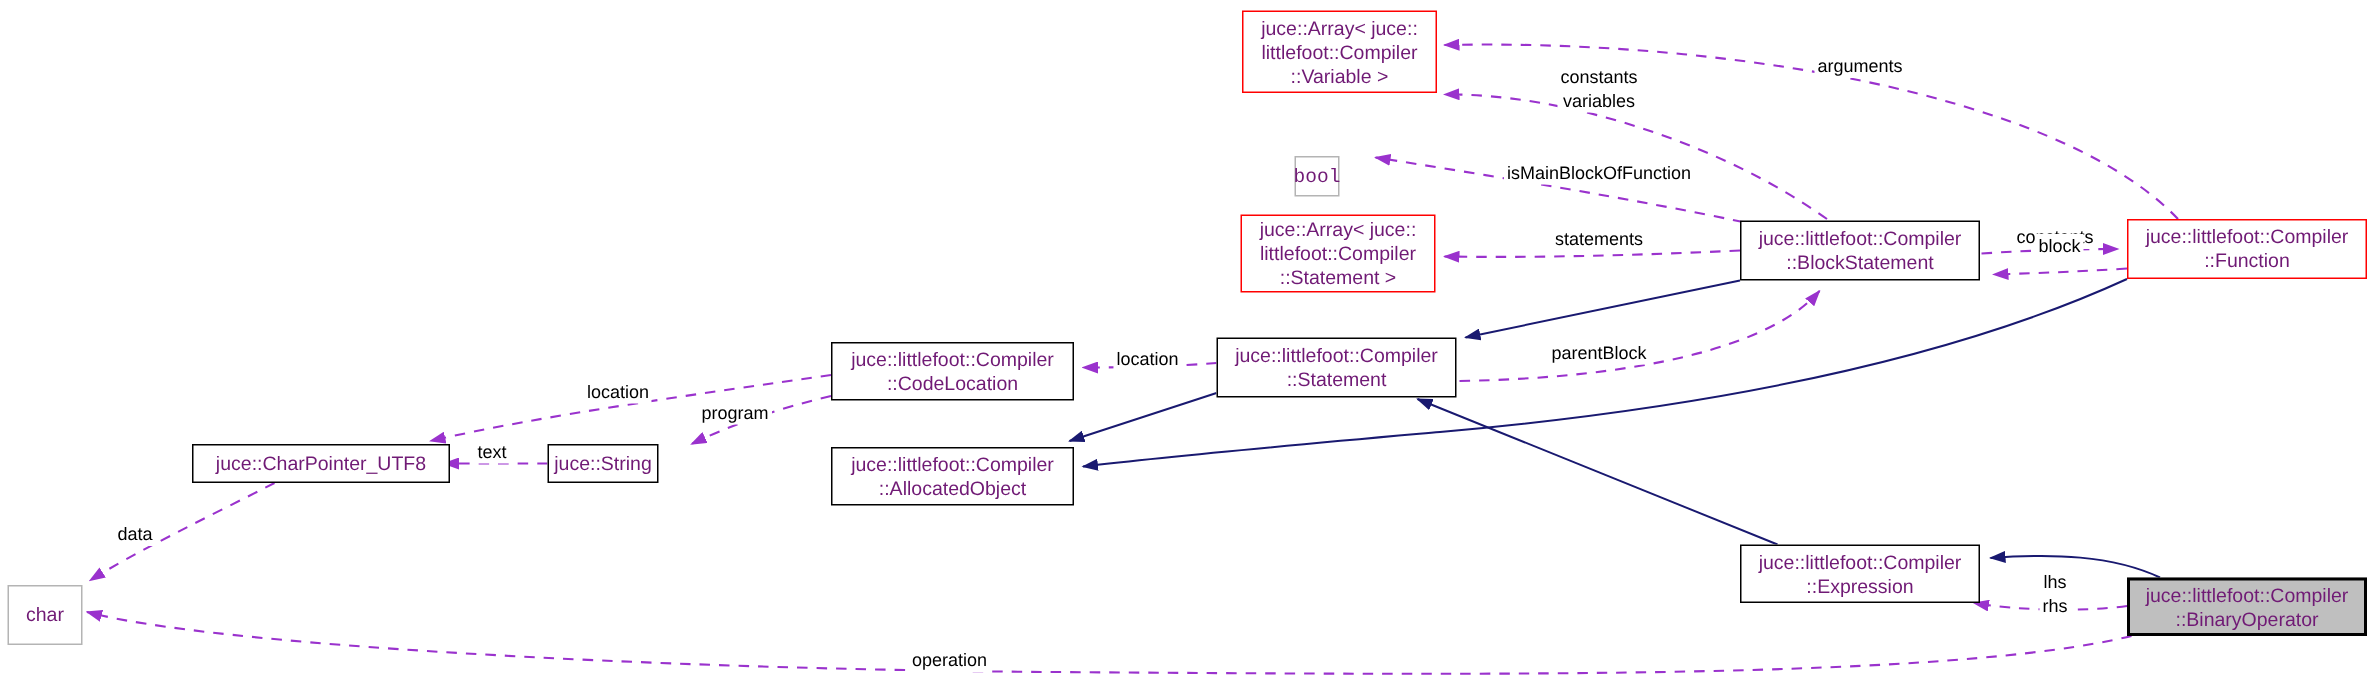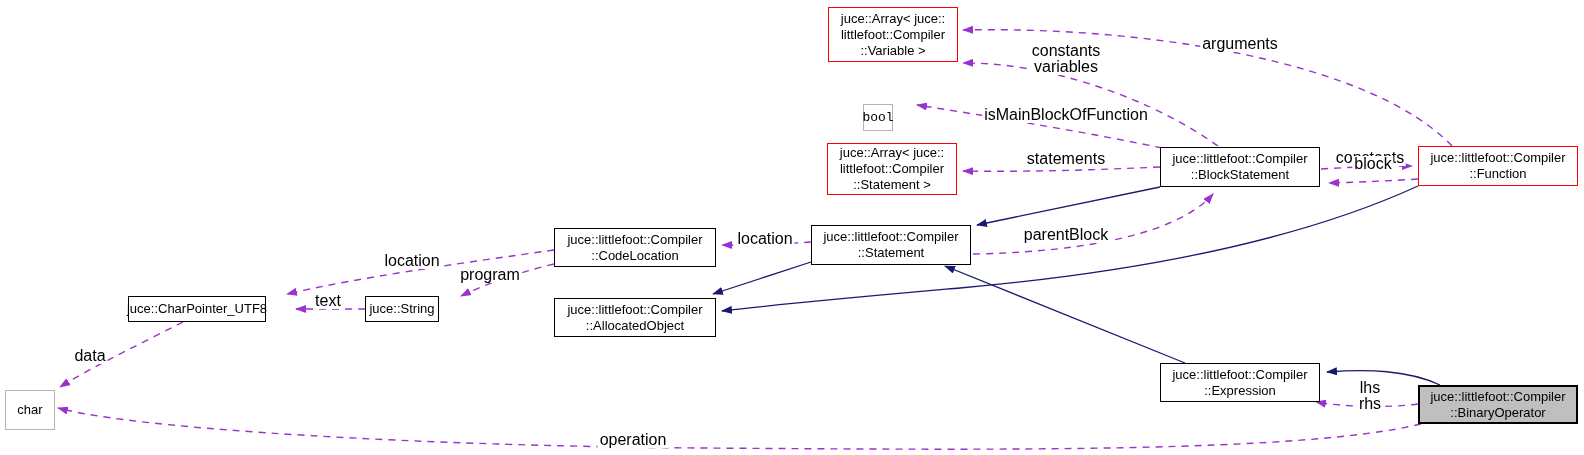--- a/index.html
+++ b/index.html
@@ -11,31 +11,31 @@
     overflow:hidden;
   }
   #edges{position:absolute;left:0;top:0;width:1584px;height:455px;}
   .node{
     position:absolute;
     box-sizing:border-box;
     background:#ffffff;
     border:1px solid #000000;
     display:flex;align-items:center;justify-content:center;
     text-align:center;
-    font-size:13px;line-height:16px;color:#000000;
+    font-size:13px;line-height:16px;color:#701a75;
     white-space:pre-line;
     z-index:2;
   }
   .node.red{border-color:#ff0000;}
   .node.grayborder{border-color:#b4b4b4;}
   .node.current{background:#bfbfbf;border-width:2px;}
   .edge-label{
     position:absolute;
     transform:translateX(-50%);
-    font-size:16px;line-height:16px;color:#000000;
+    font-size:12px;line-height:16px;color:#000000;
     text-align:center;
     white-space:pre-line;
     background:#ffffff;
     padding:0 2px;
     z-index:1;
   }
 </style>
 </head>
 <body>
 
@@ -92,21 +92,21 @@
 
   <div class="node red" style="left:1418px;top:146px;width:160px;height:40px;">juce::littlefoot::Compiler
 ::Function</div>
 
   <div class="node" style="left:554px;top:228px;width:162px;height:39px;">juce::littlefoot::Compiler
 ::CodeLocation</div>
 
   <div class="node" style="left:811px;top:225px;width:160px;height:40px;">juce::littlefoot::Compiler
 ::Statement</div>
 
-  <div class="node" style="left:128px;top:296px;width:138px;height:26px;">juce::CharPointer_UTF8</div>
+  <div class="node" style="left:128px;top:296px;width:172px;height:26px;">juce::CharPointer_UTF8</div>
 
   <div class="node" style="left:365px;top:296px;width:74px;height:26px;">juce::String</div>
 
   <div class="node" style="left:554px;top:298px;width:162px;height:39px;">juce::littlefoot::Compiler
 ::AllocatedObject</div>
 
   <div class="node grayborder" style="left:5px;top:390px;width:50px;height:40px;">char</div>
 
   <div class="node" style="left:1160px;top:363px;width:160px;height:39px;">juce::littlefoot::Compiler
 ::Expression</div>

